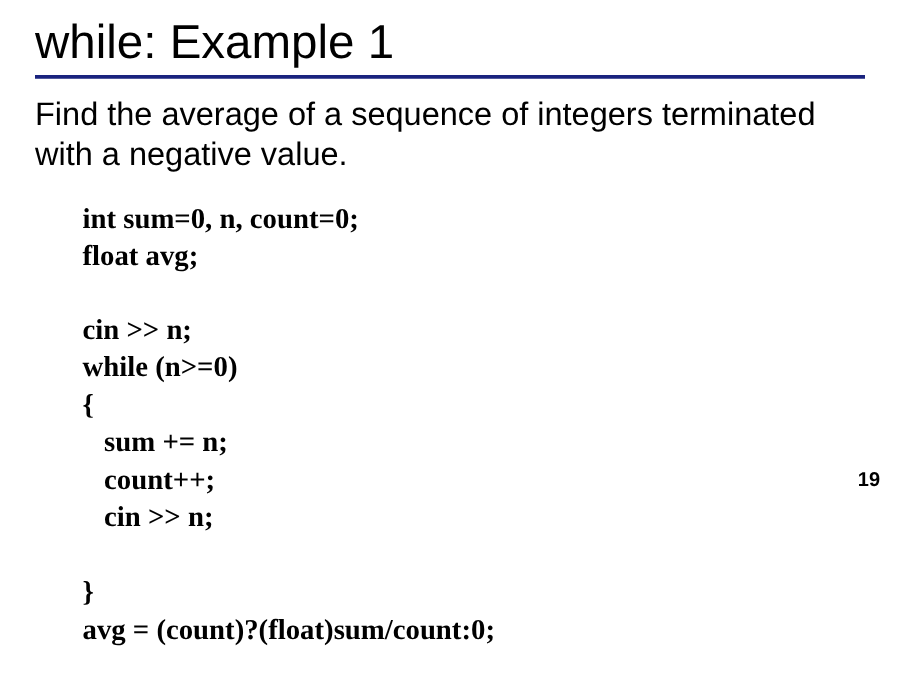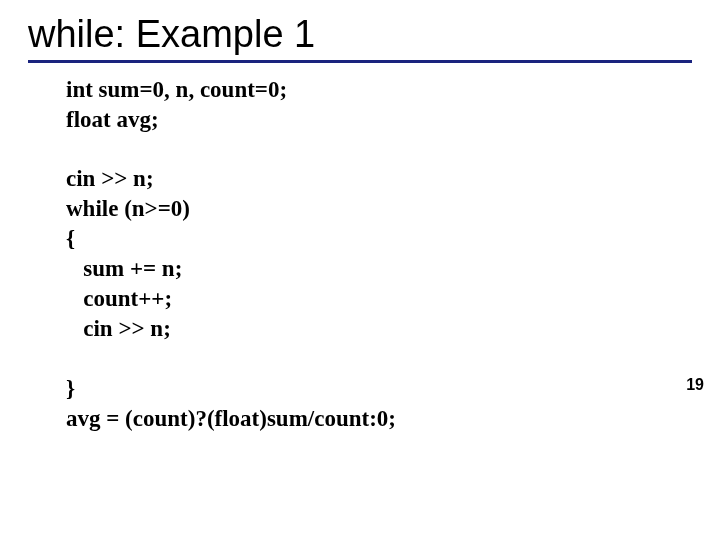--- a/index.html
+++ b/index.html
@@ -53,20 +53,21 @@
   }
 </style>
 </head>
 <body>
 
 <div class="slide">
 
   <h1 class="title">while: Example 1</h1>
   <hr class="title-rule">
 
+  <p class="description">Find the average of a sequence of integers terminated with a negative value.</p>
 
   <div class="code"><span>int sum=0, n, count=0;</span>
 <span>float avg;</span>
 <span></span>
 <span>cin &gt;&gt; n;</span>
 <span>while (n&gt;=0)</span>
 <span>{</span>
 <span>   sum += n;</span>
 <span>   count++;</span>
 <span>   cin &gt;&gt; n;</span>

